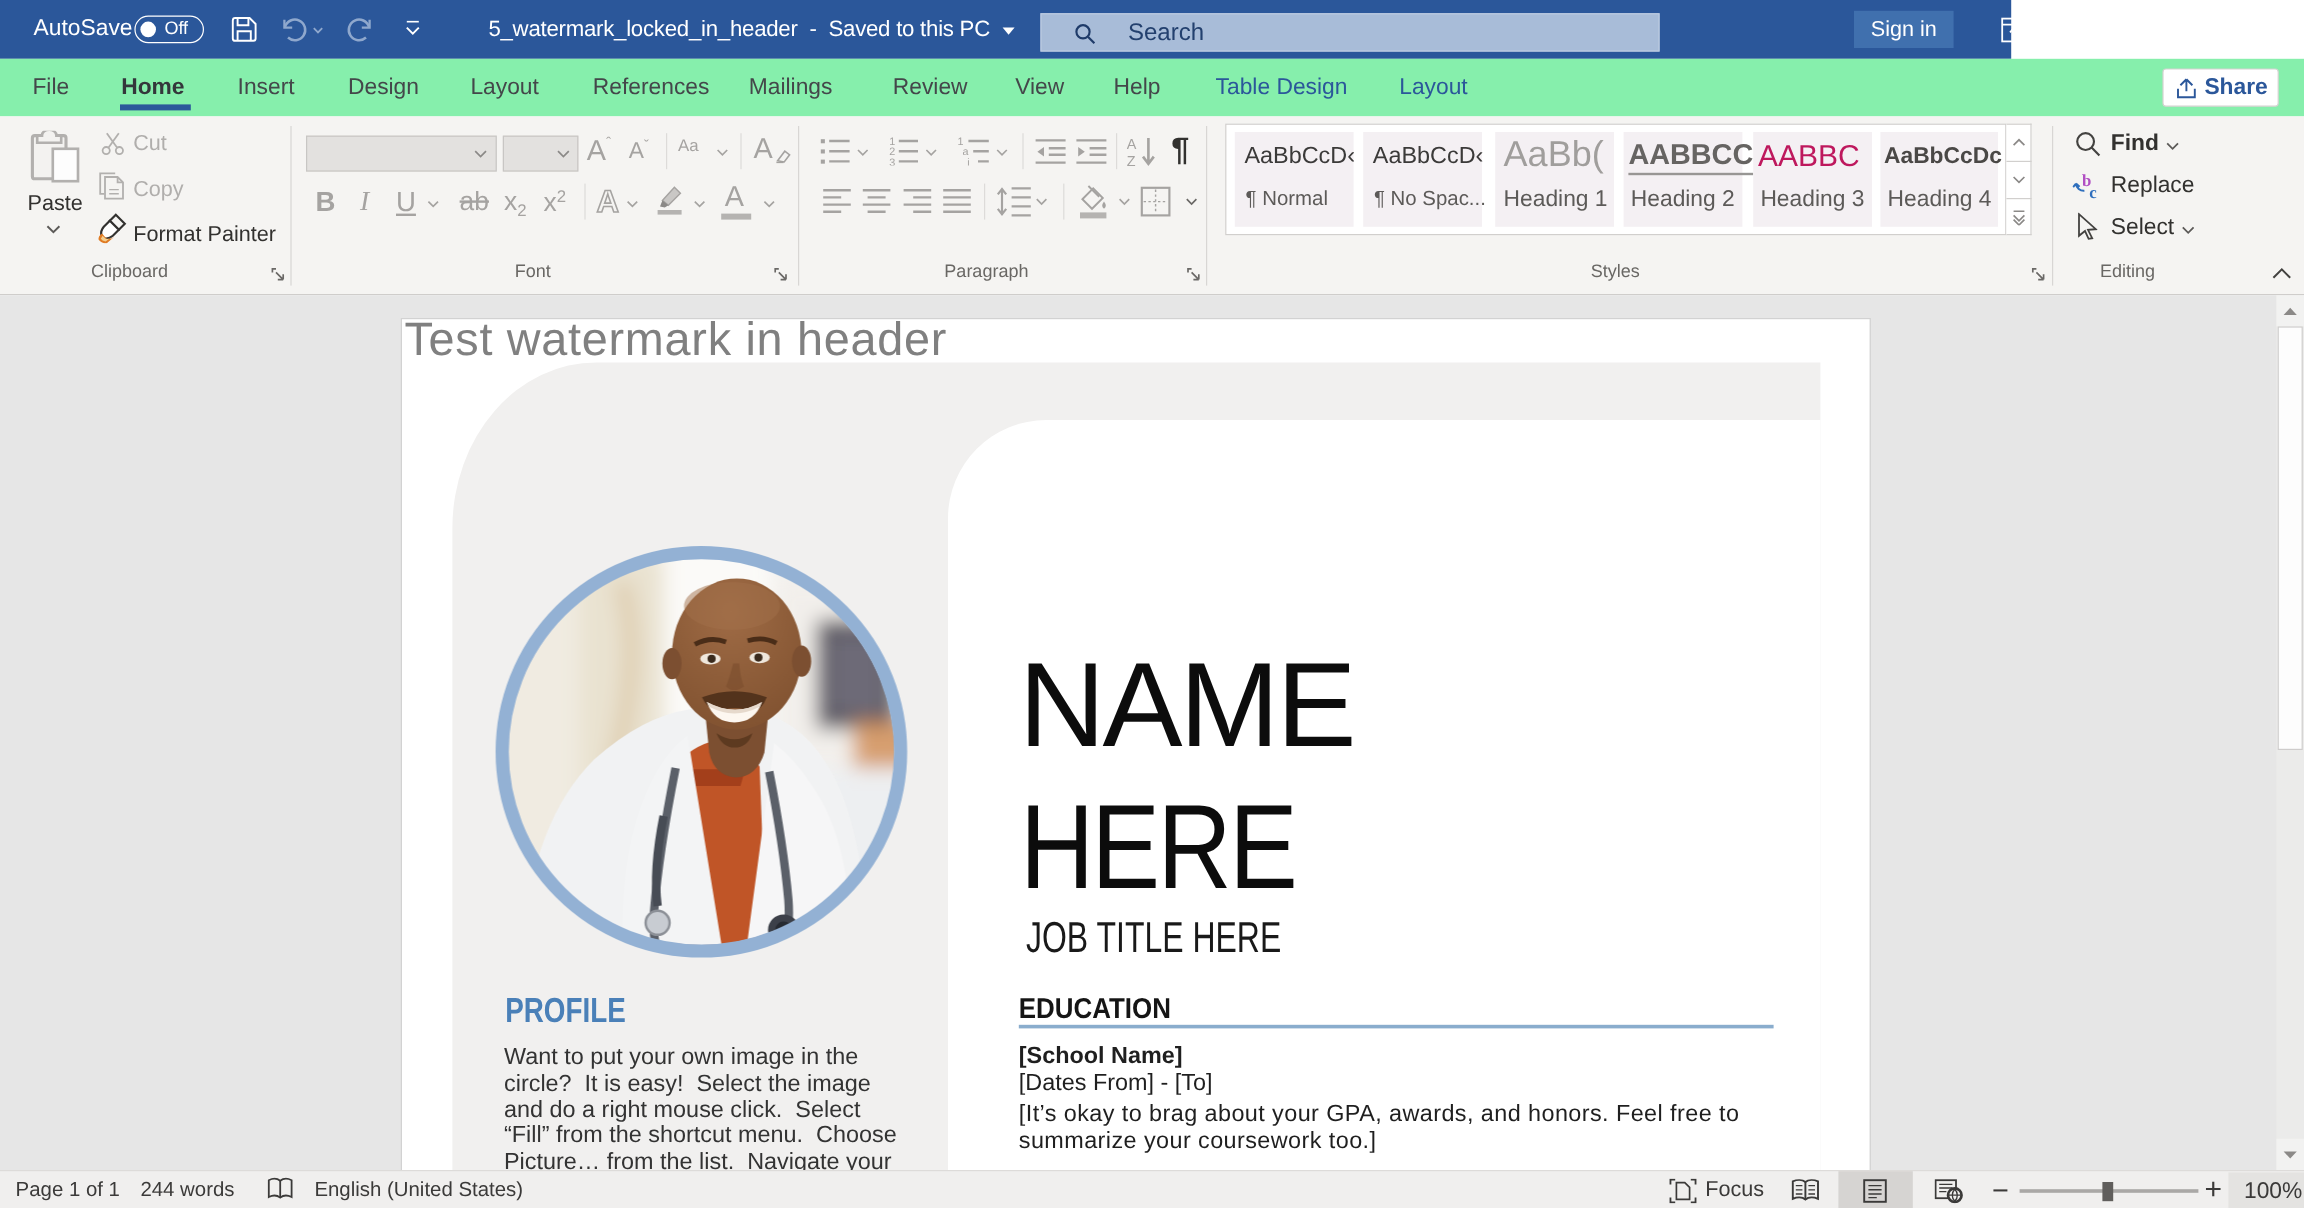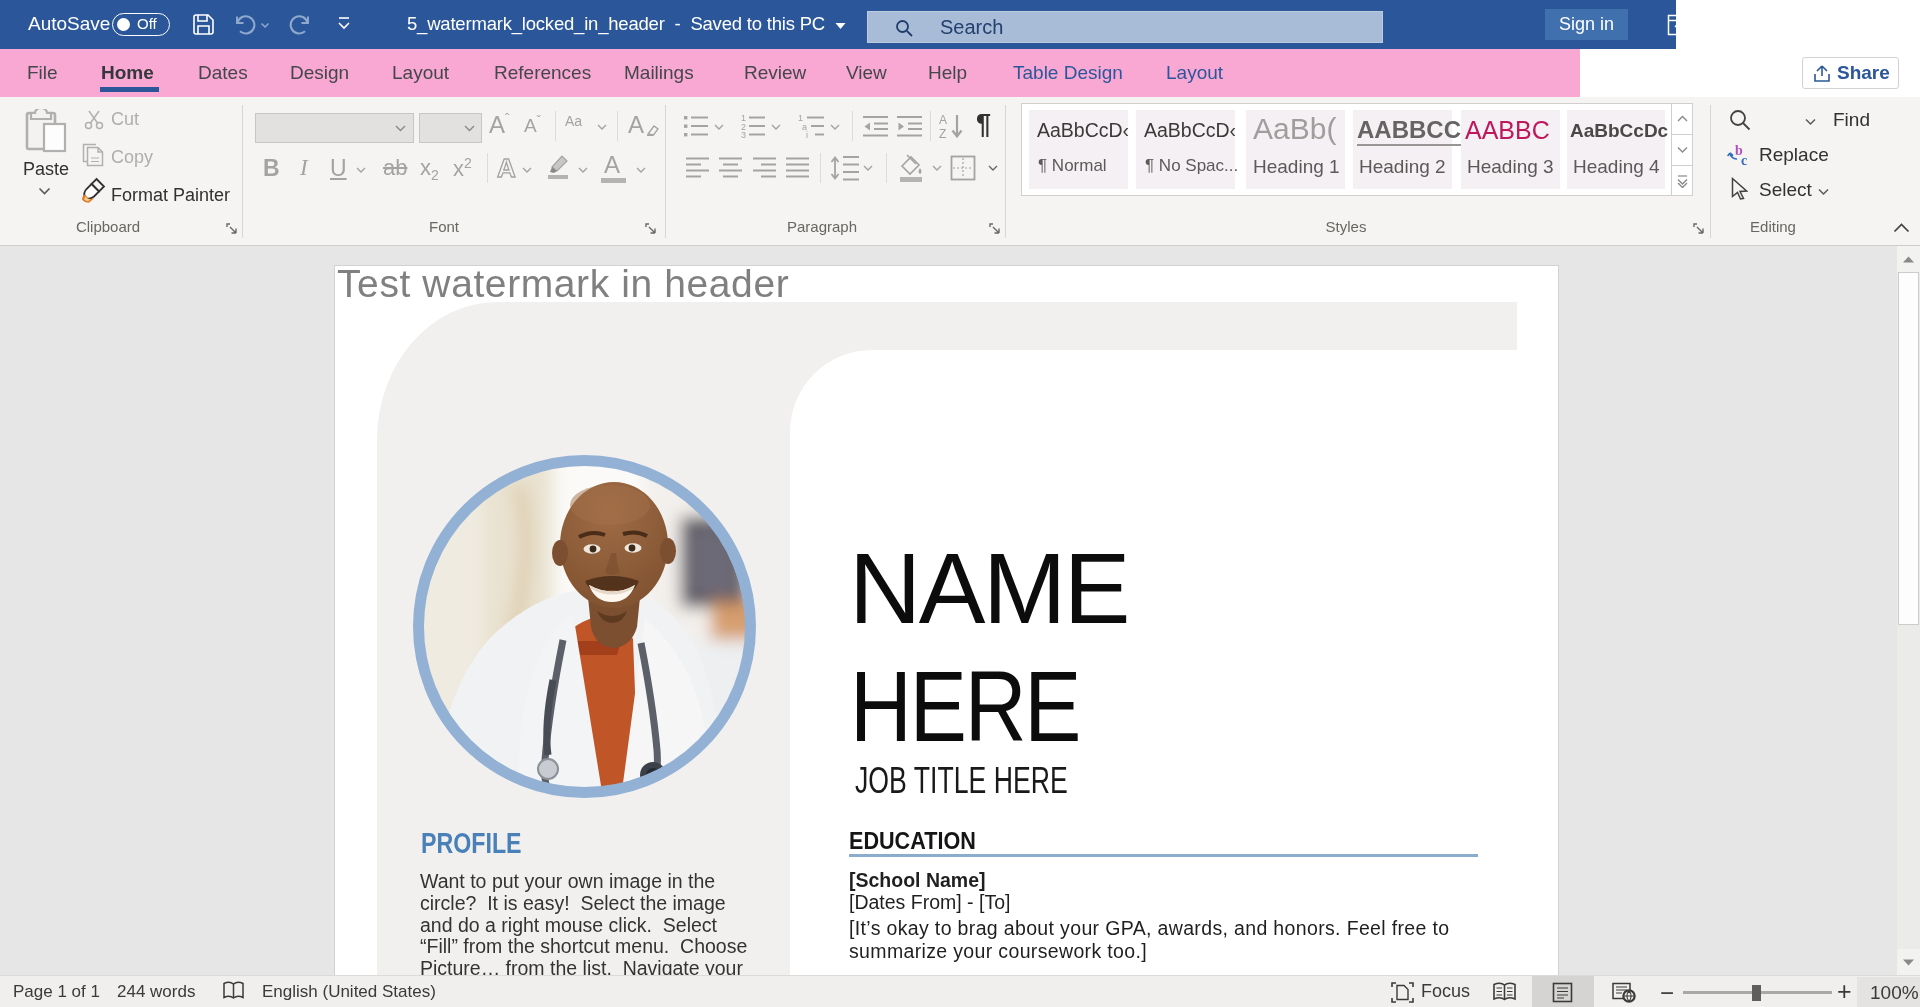--- a/index.html
+++ b/index.html
@@ -1,19 +1,19 @@
 <!DOCTYPE html>
 <html><head>
 <meta charset="utf-8">
 <style>
   * { margin:0; padding:0; box-sizing:border-box; }
   html,body { width:1920px; height:1007px; overflow:hidden; font-family:"Liberation Sans",sans-serif; }
   .abs { position:absolute; }
   #titlebar { position:absolute; left:0; top:0; width:1676px; height:49px; background:#2b579a; color:#fff; }
-  #tabrow { position:absolute; left:0; top:49px; width:1580px; height:48px; background:#f9a8d4; }
+  #tabrow { position:absolute; left:0; top:49px; width:1920px; height:48px; background:#86efac; }
   #ribbon { position:absolute; left:0; top:97px; width:1920px; height:149px; background:#f5f4f2; border-bottom:1px solid #cfcdcb; }
   #canvas { position:absolute; left:0; top:246px; width:1920px; height:729px; background:#e6e6e6;padding-left:12px; }
   #statusbar { position:absolute; left:0; top:975px; width:1920px; height:48px; background:#f0efee; border-top:1px solid #dddbd9; color:#3b3a39; }
   .tab { position:absolute; top:0; height:48px; line-height:48px; font-size:19px; color:#44474a; }
   .grouplabel { position:absolute; top:121px; font-size:15px; color:#696764; width:200px; text-align:center; }
   .vsep { position:absolute; top:8px; width:1px; height:133px; background:#d8d6d4; }
   .gray-ic { color:#a5a3a1; }
 </style>
 </head>
 <body>
@@ -77,21 +77,21 @@
   </svg>
   <svg class="abs" style="left:1878px; top:15px;" width="18" height="18" viewBox="0 0 18 18" stroke="#fff" stroke-width="1.5">
     <path d="M1 1 L17 17 M17 1 L1 17"></path>
   </svg>
 </div>
 
 <div id="tabrow">
   <div class="tab" style="left:27px;">File</div>
   <div class="tab" style="left:101px; font-weight:bold; color:#34373b;">Home</div>
   <div class="abs" style="left:100px; top:38px; width:59px; height:5px; background:#2b579a;"></div>
-  <div class="tab" style="left:198px;">Dates</div>
+  <div class="tab" style="left:198px;">Insert</div>
   <div class="tab" style="left:290px;">Design</div>
   <div class="tab" style="left:392px;">Layout</div>
   <div class="tab" style="left:494px;">References</div>
   <div class="tab" style="left:624px;">Mailings</div>
   <div class="tab" style="left:744px;">Review</div>
   <div class="tab" style="left:846px;">View</div>
   <div class="tab" style="left:928px;">Help</div>
   <div class="tab" style="left:1013px; color:#2b579a;">Table Design</div>
   <div class="tab" style="left:1166px; color:#2b579a;">Layout</div>
 
@@ -369,21 +369,21 @@
     </svg>
   </div>
 
   <div class="grouplabel" style="left:1673px;">Editing</div>
   <div id="editing-icons">
 
     <svg class="abs" style="left:1729px; top:12px;" width="22" height="22" viewBox="0 0 22 22" fill="none" stroke="#434240" stroke-width="1.8">
       <circle cx="9" cy="9" r="7"></circle>
         <path d="M14 14 L20.5 20.5"></path>
     </svg>
-    <div class="abs" style="left:1833px; top:12px; font-size:19px; color:#32312f;">Find</div>
+    <div class="abs" style="left:1759px; top:12px; font-size:19px; color:#32312f;font-weight:bold;">Find</div>
     <svg class="abs" style="left:1805px; top:21px;" width="11" height="8" viewBox="0 0 11 8" fill="none" stroke="#5c5a58" stroke-width="1.5">
         <path d="M1 1.5 L5.5 6 L10 1.5"></path>
       </svg>
 
     <svg class="abs" style="left:1727px; top:46px;" width="26" height="24" viewBox="0 0 26 24" fill="none">
       <text x="8" y="12" font-size="14" font-weight="bold" fill="#b14fc3" font-family="Liberation Serif">b</text>
       <text x="14" y="22" font-size="14" font-weight="bold" fill="#2f6fbd" font-family="Liberation Serif">c</text>
       <path d="M10 16 a6.5 6.5 0 0 1 -7 -6 M3 10 l-2.4 3 M3 10 l3 2.6" stroke="#2f6fbd" stroke-width="1.7"></path>
     </svg>
     <div class="abs" style="left:1759px; top:47px; font-size:19px; color:#32312f;">Replace</div>

